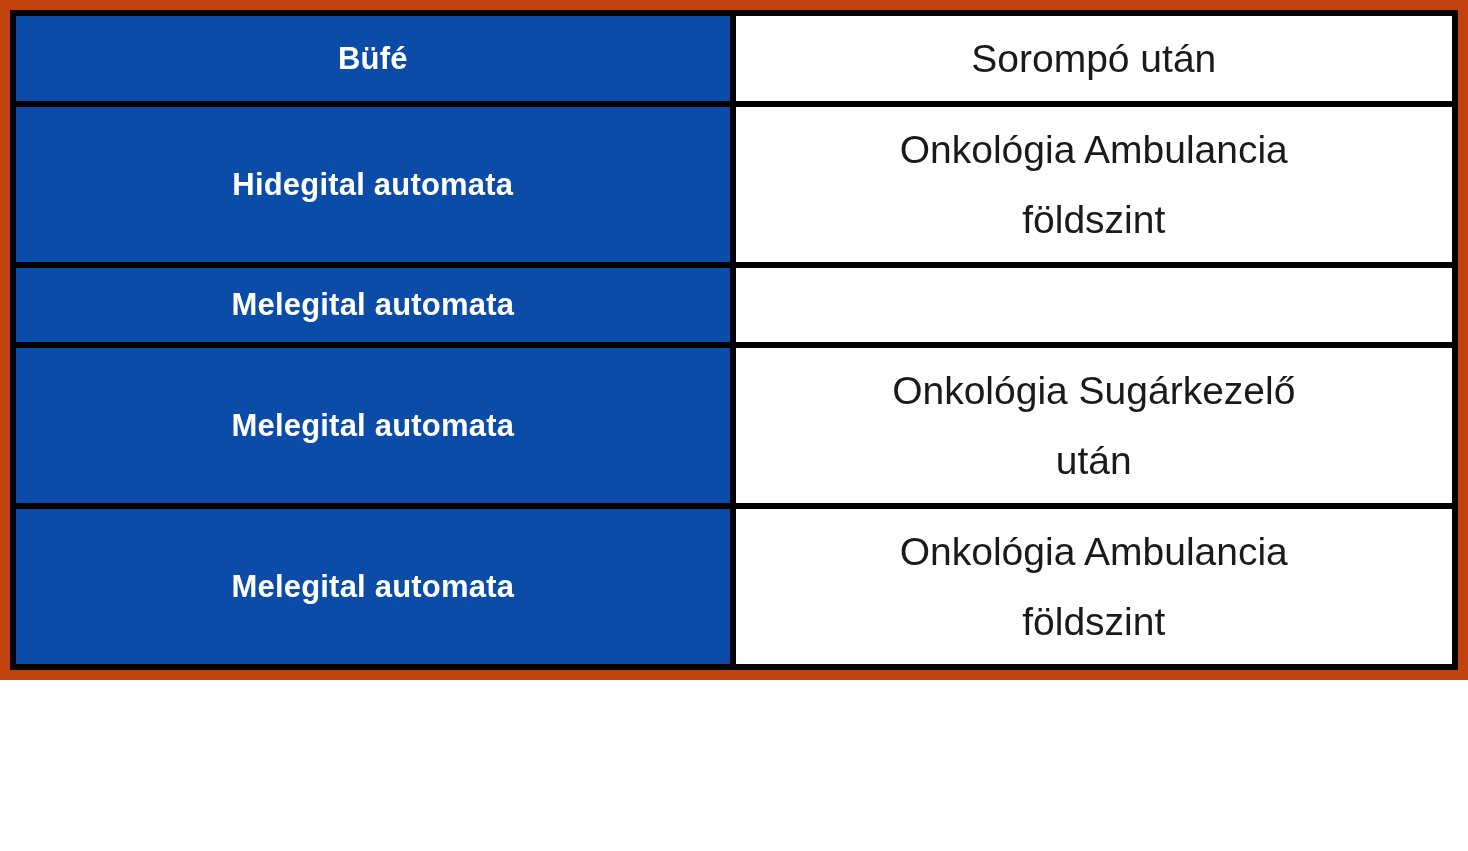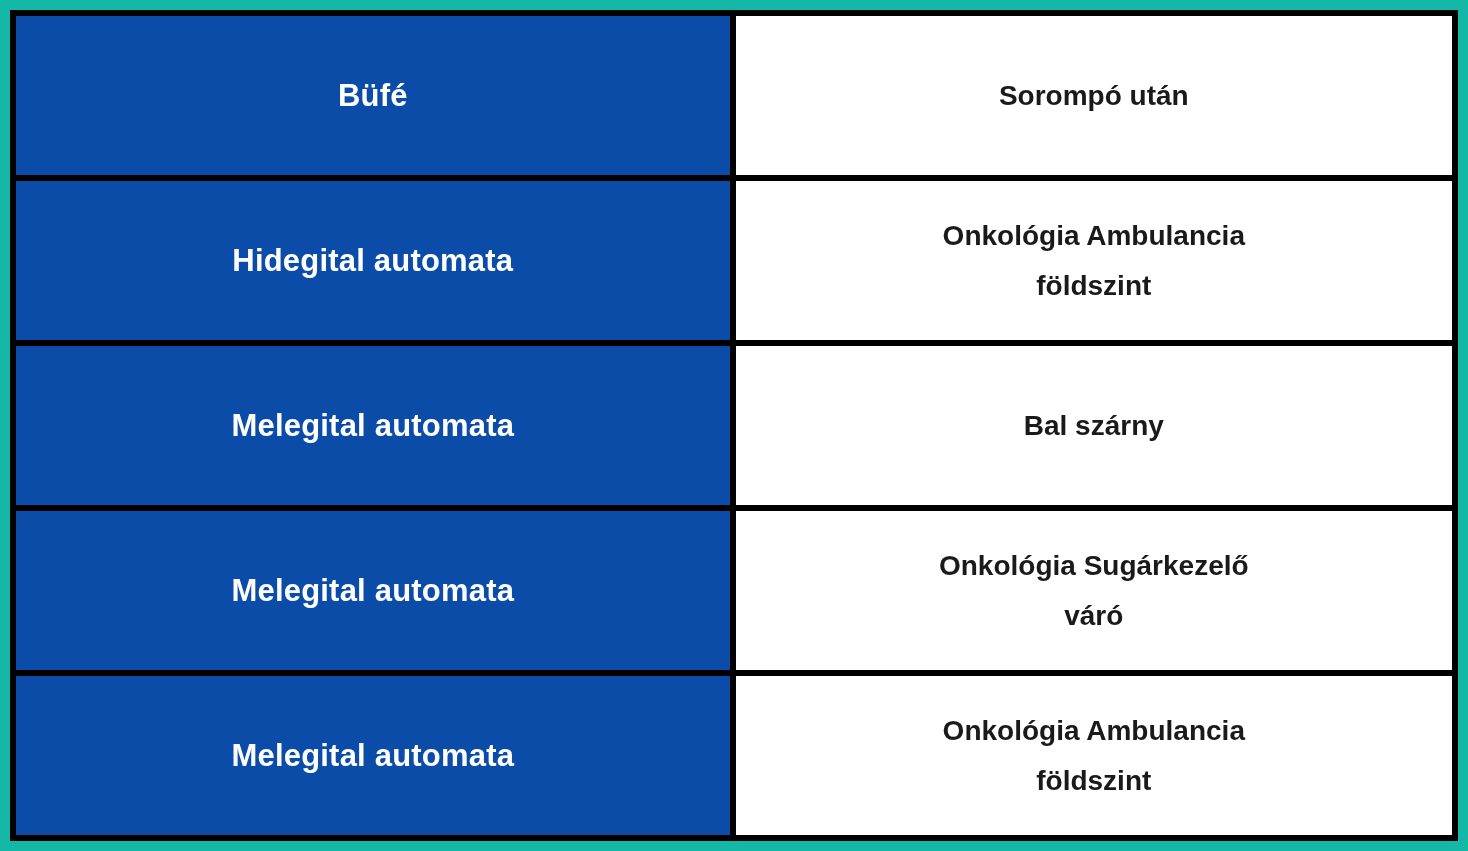--- a/index.html
+++ b/index.html
@@ -3,22 +3,22 @@
 <meta charset="utf-8">
 <style>
   html, body {
     margin: 0;
     padding: 0;
     background: #ffffff;
     font-family: "Liberation Sans", "DejaVu Sans", sans-serif;
   }
   .page {
     width: 1468px;
-    height: 851px;
-    background: #14b8a6;
+    height: 680px;
+    background: #c2410c;
     box-sizing: border-box;
     padding: 10px;
   }
   .vtable {
     width: 100%;
     height: 100%;
     box-sizing: border-box;
     background: var(--border-color, #000000);
     padding: 6px;
     display: grid;
@@ -39,22 +39,22 @@
   .cell.vendor {
     background: var(--label-bg, #0b4ca8);
     color: var(--label-text, #ffffff);
     font-weight: 700;
     font-size: 31px;
     letter-spacing: 0.2px;
   }
   .cell.location {
     background: var(--location-bg, #ffffff);
     color: var(--location-text, #1a1a1a);
-    font-weight: 700;
-    font-size: 28px;
+    font-weight: 400;
+    font-size: 39px;
     line-height: 1.78;
   }
   .loc-line { display: block; }
 </style>
 </head>
 <body>
 
 <div class="page">
   <div class="vtable">
 
@@ -69,29 +69,28 @@
       <div class="cell vendor">Hidegital automata</div>
       <div class="cell location">
         <span class="loc-line">Onkológia Ambulancia</span>
         <span class="loc-line">földszint</span>
       </div>
     </div>
 
     <div class="trow">
       <div class="cell vendor">Melegital automata</div>
       <div class="cell location">
-        <span class="loc-line">Bal szárny</span>
       </div>
     </div>
 
     <div class="trow">
       <div class="cell vendor">Melegital automata</div>
       <div class="cell location">
         <span class="loc-line">Onkológia Sugárkezelő</span>
-        <span class="loc-line">váró</span>
+        <span class="loc-line">után</span>
       </div>
     </div>
 
     <div class="trow">
       <div class="cell vendor">Melegital automata</div>
       <div class="cell location">
         <span class="loc-line">Onkológia Ambulancia</span>
         <span class="loc-line">földszint</span>
       </div>
     </div>

